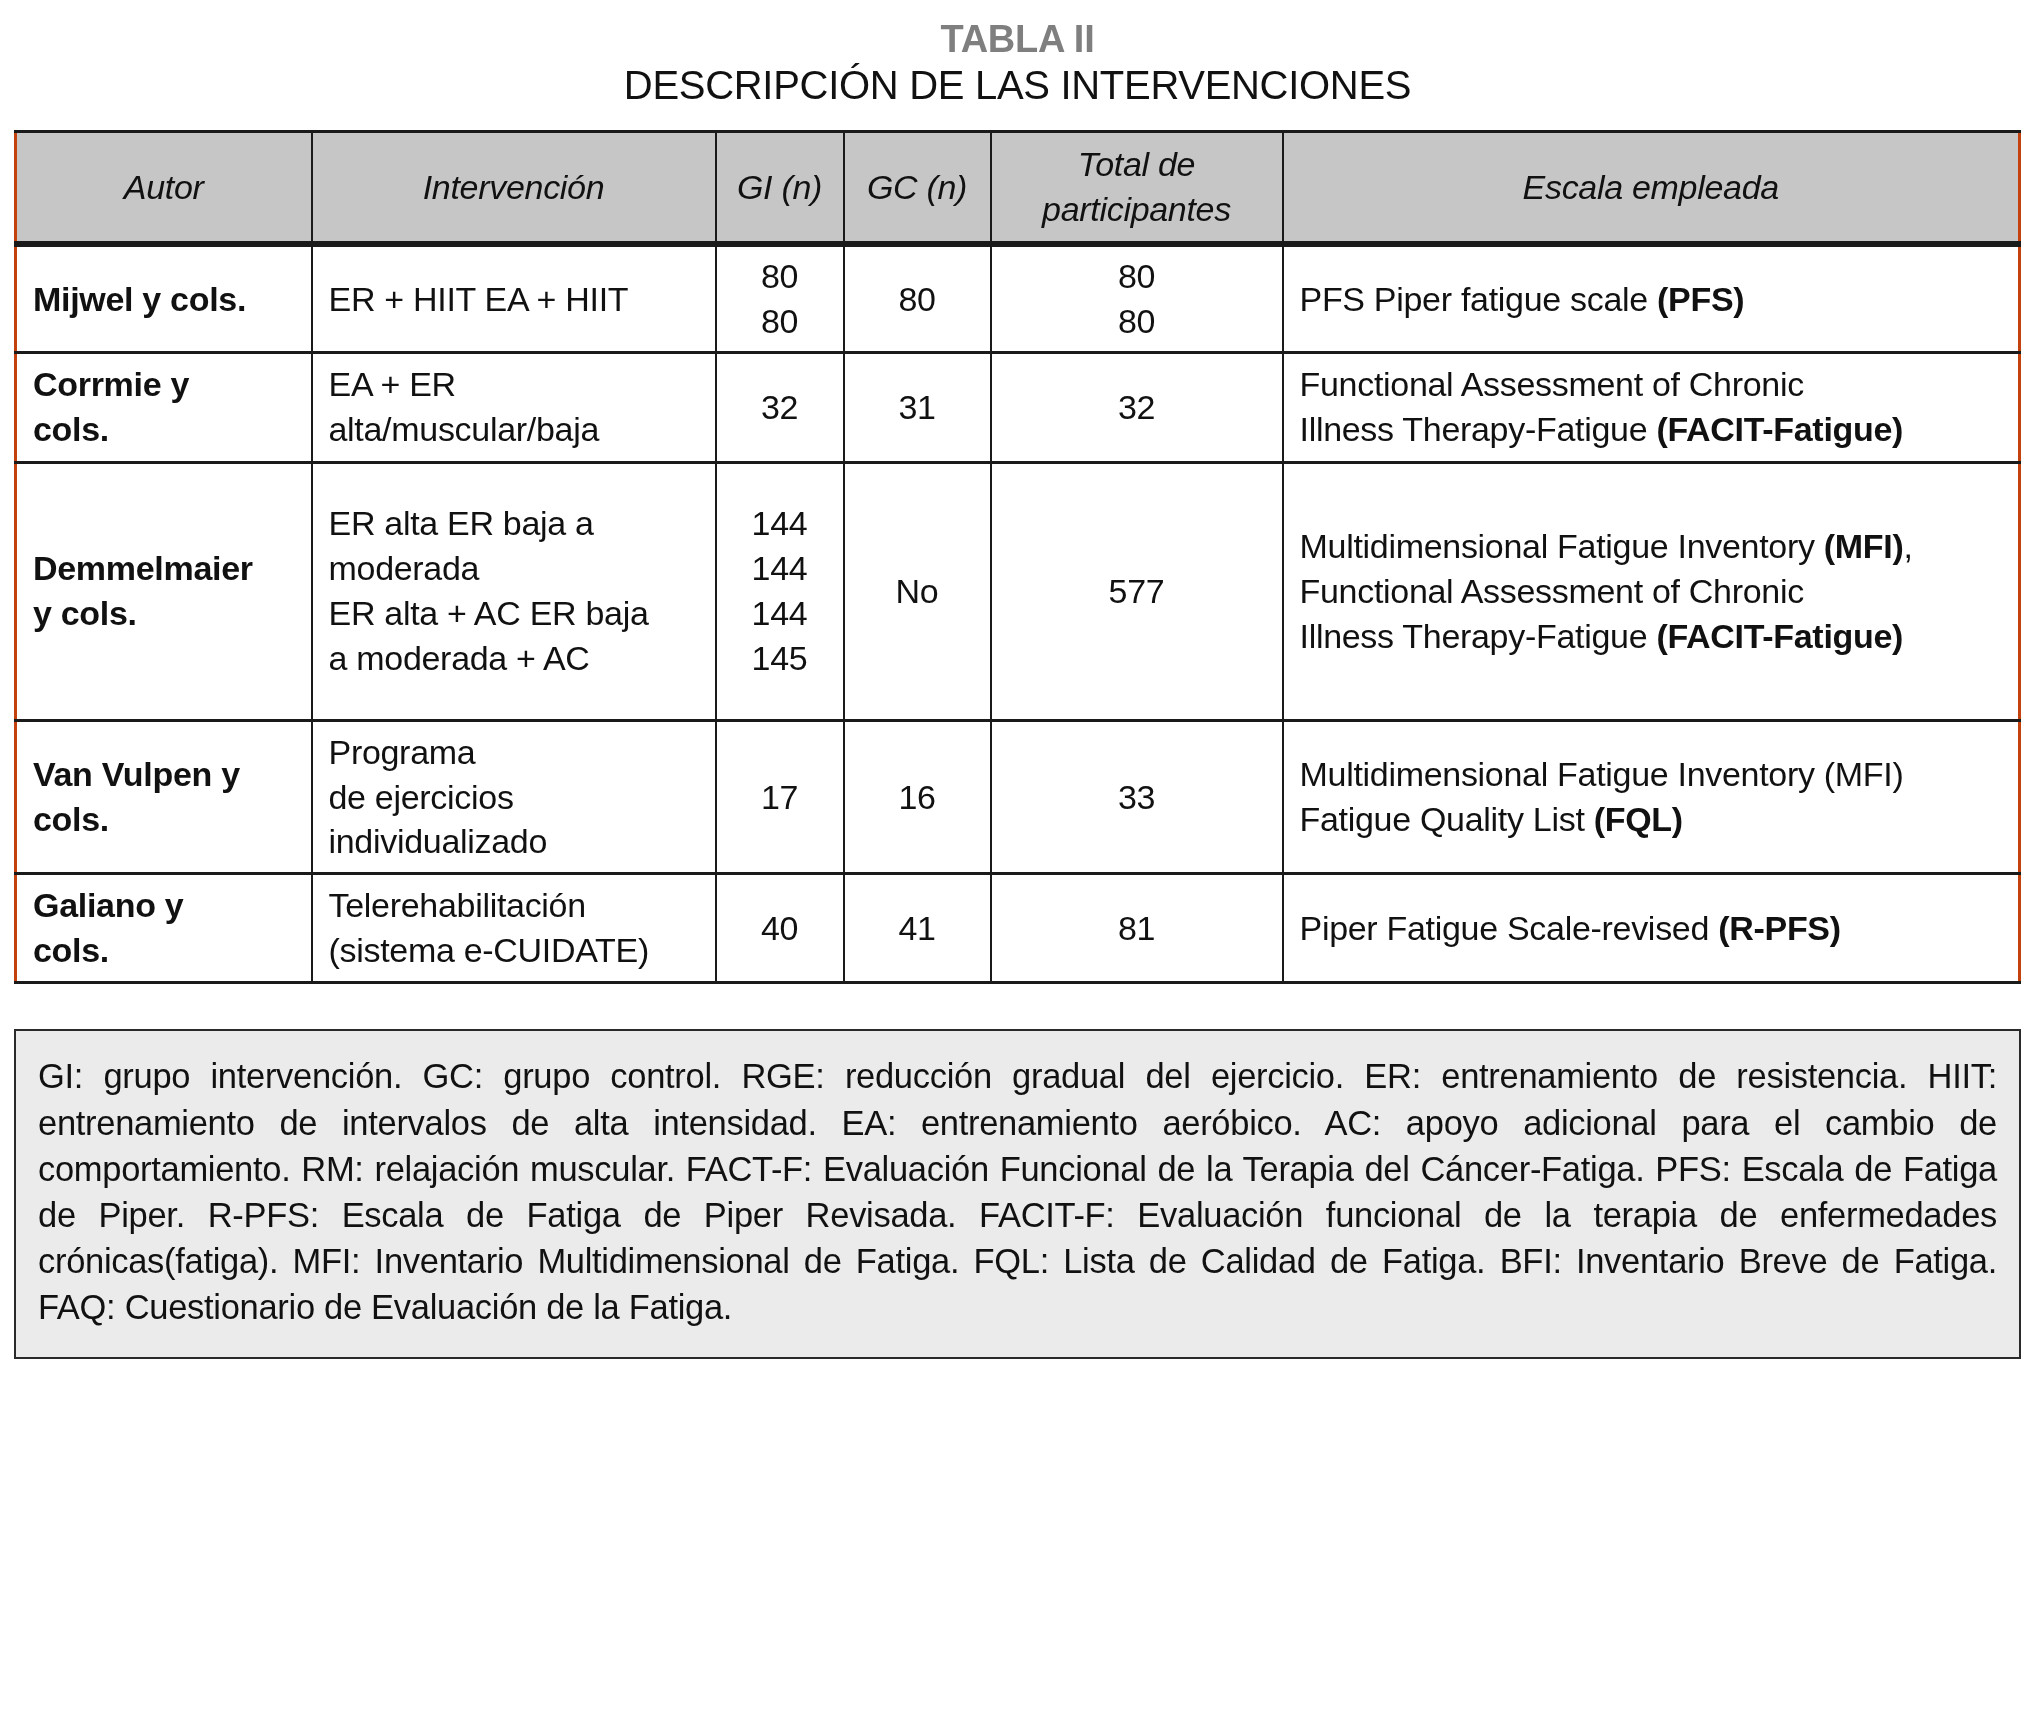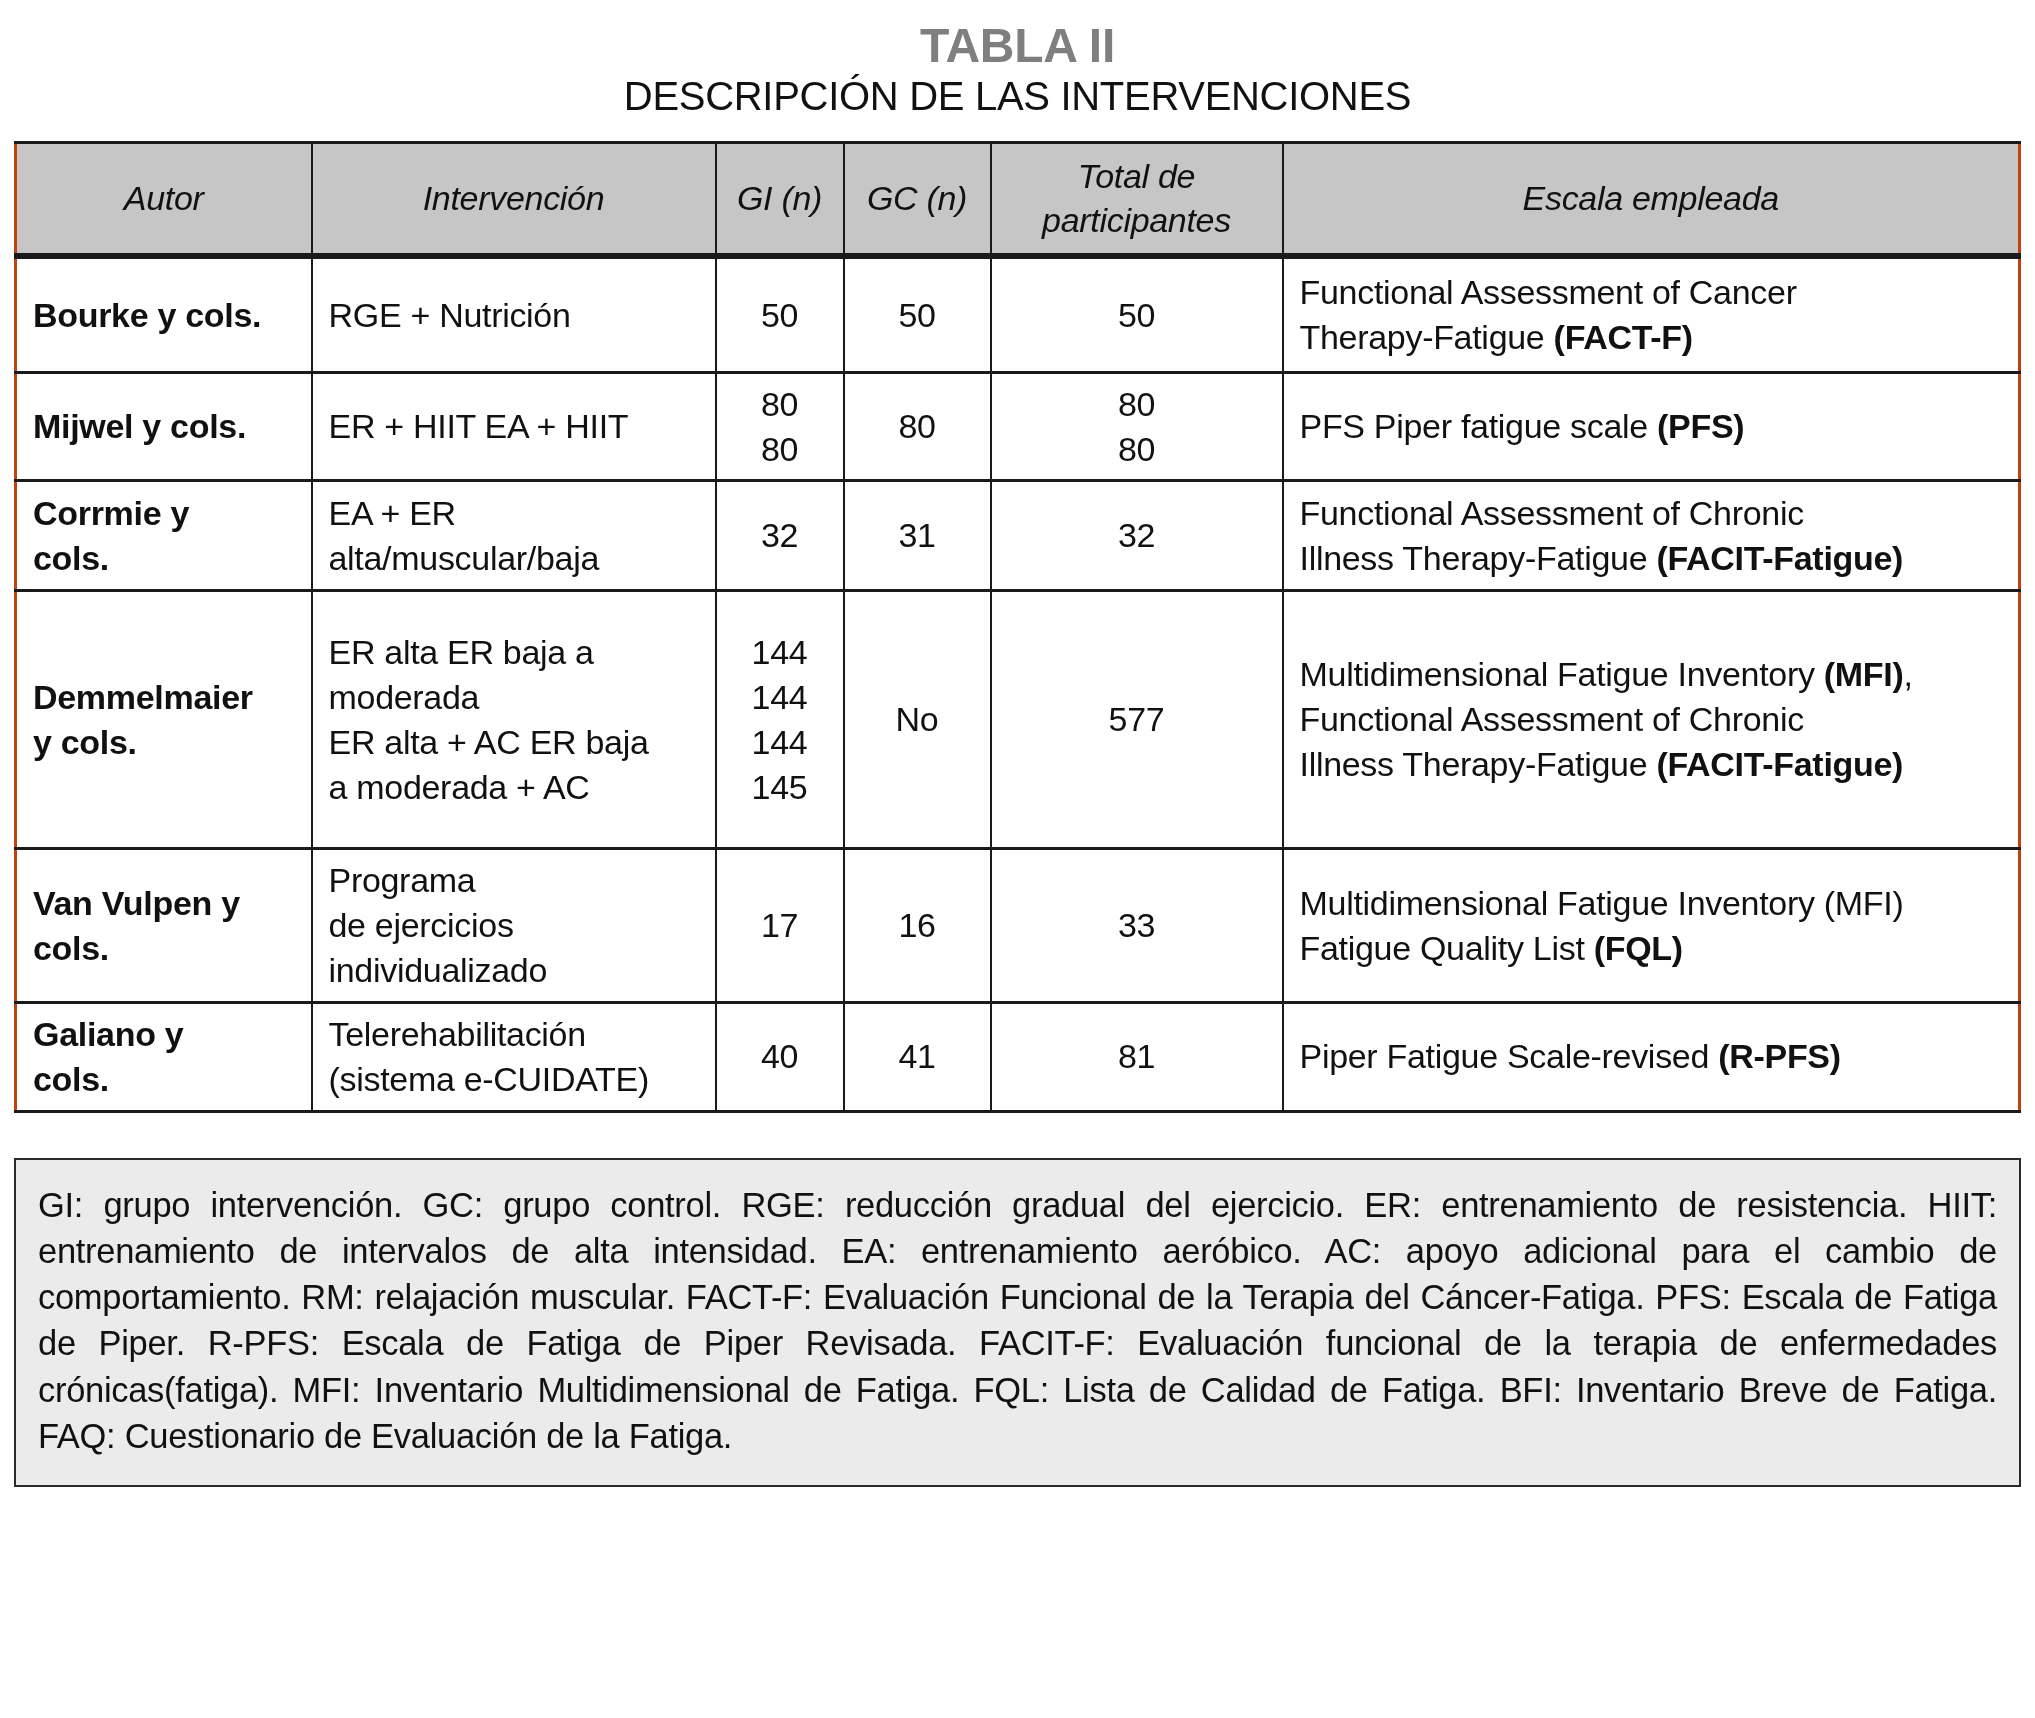--- a/index.html
+++ b/index.html
@@ -13,21 +13,21 @@
     width: 2035px;
     box-sizing: border-box;
     padding: 18px 14px 24px 14px;
     letter-spacing: -0.3px;
   }
   .title-block {
     text-align: center;
     margin-bottom: 22px;
   }
   .t1 {
-    font-size: 48px;
+    font-size: 38px;
     font-weight: bold;
     color: #7f7f7f;
     line-height: 1.15;
   }
   .t2 {
     font-size: 40px;
     font-weight: normal;
     color: #111111;
     line-height: 1.15;
   }
@@ -125,29 +125,20 @@
       <tr>
         <th>Autor</th>
         <th>Intervención</th>
         <th>GI (n)</th>
         <th>GC (n)</th>
         <th>Total de participantes</th>
         <th>Escala empleada</th>
       </tr>
     </thead>
     <tbody>
-      <tr class="r1">
-        <td class="autor">Bourke y cols.</td>
-        <td class="interv">RGE + Nutrición</td>
-        <td class="num">50</td>
-        <td class="num">50</td>
-        <td class="num">50</td>
-        <td class="escala"><span>Functional Assessment of Cancer
-Therapy-Fatigue </span><span class="b">(FACT-F)</span></td>
-      </tr>
       <tr class="r2">
         <td class="autor">Mijwel y cols.</td>
         <td class="interv">ER + HIIT EA + HIIT</td>
         <td class="num">80
 80</td>
         <td class="num">80</td>
         <td class="num">80
 80</td>
         <td class="escala"><span>PFS Piper fatigue scale </span><span class="b">(PFS)</span></td>
       </tr>

